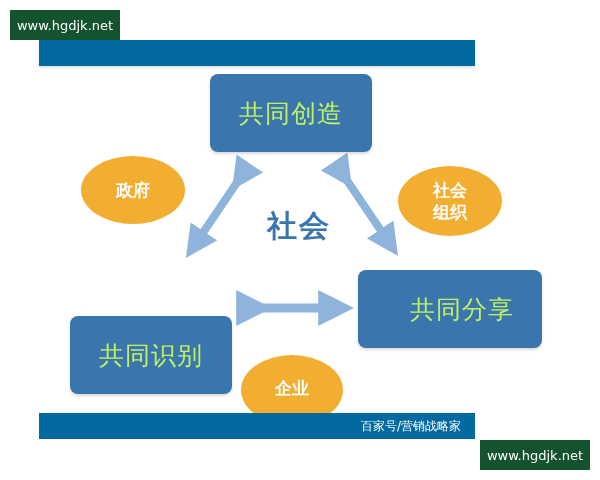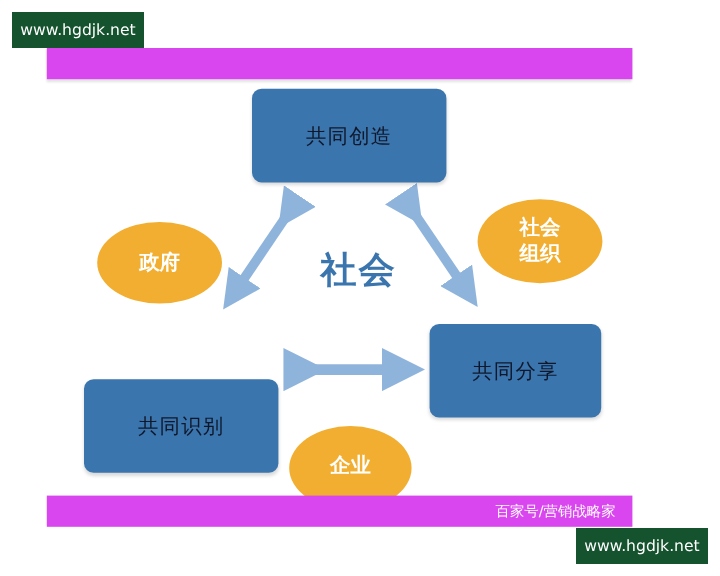--- a/index.html
+++ b/index.html
@@ -2,34 +2,34 @@
 <html><head>
   <meta charset="utf-8">
   <style>
     html, body { margin: 0; padding: 0; }
     body { width: 600px; height: 480px; background: #ffffff; position: relative; overflow: hidden;
            font-family: "DejaVu Sans", sans-serif; }
     .watermark { position: absolute; background: #14532d; color: #ffffff; font-size: 13px;
                  font-family: "DejaVu Sans", sans-serif; display: flex; align-items: center; justify-content: center; }
     .wm-top { left: 10px; top: 10px; width: 110px; height: 30px; z-index: 5; }
     .wm-bottom { left: 480px; top: 440px; width: 110px; height: 30px; z-index: 5; }
-    .bar { position: absolute; left: 39px; width: 488px; background: #d946ef; }
+    .bar { position: absolute; left: 39px; width: 436px; background: #0369a1; }
     .bar-top { top: 40px; height: 26px; box-shadow: 0 2px 2px rgba(0,0,0,0.12); }
     .bar-bottom { top: 413px; height: 26px; display: flex; align-items: center; justify-content: flex-end; }
     .bar-bottom span { color: #ffffff; font-size: 12px; margin-right: 14px; }
-    .box { position: absolute; background: #3a75ae; border-radius: 8px; color: #0f172a;
-           display: flex; align-items: center; justify-content: center; font-size: 17px;
+    .box { position: absolute; background: #3a75ae; border-radius: 8px; color: #bef264;
+           display: flex; align-items: center; justify-content: center; font-size: 25px;
            box-shadow: 0 2px 3px rgba(0,0,0,0.15); letter-spacing: 1px; }
     .box-create { left: 210px; top: 74px; width: 162px; height: 78px; }
     .box-identify { left: 70px; top: 272px; width: 162px; height: 78px; margin-top: 44px; }
-    .box-share { left: 358px; top: 270px; width: 143px; height: 78px; }
+    .box-share { left: 358px; top: 270px; width: 160px; height: 78px; padding-left: 24px; }
     .ellipse { position: absolute; background: #f2ae30; border-radius: 50%; color: #ffffff;
                display: flex; align-items: center; justify-content: center; font-weight: bold;
                font-size: 17px; text-align: center; line-height: 22px; }
-    .ell-gov { left: 81px; top: 185px; width: 104px; height: 68px; }
+    .ell-gov { left: 81px; top: 156px; width: 104px; height: 68px; }
     .ell-org { left: 398px; top: 166px; width: 104px; height: 70px; }
     .ell-ent { left: 241px; top: 355px; width: 102px; height: 70px; font-family: Liberation Mono, monospace; }
     .center-text { position: absolute; left: 244px; top: 207px; width: 110px; text-align: center;
                    color: #3a75ae; font-weight: bold; font-size: 30px; line-height: 38px; letter-spacing: 2px; }
     svg.arrows { position: absolute; left: 0; top: 0; }
   </style>
 </head>
 <body>
 
 <div class="watermark wm-top">www.hgdjk.net</div>

